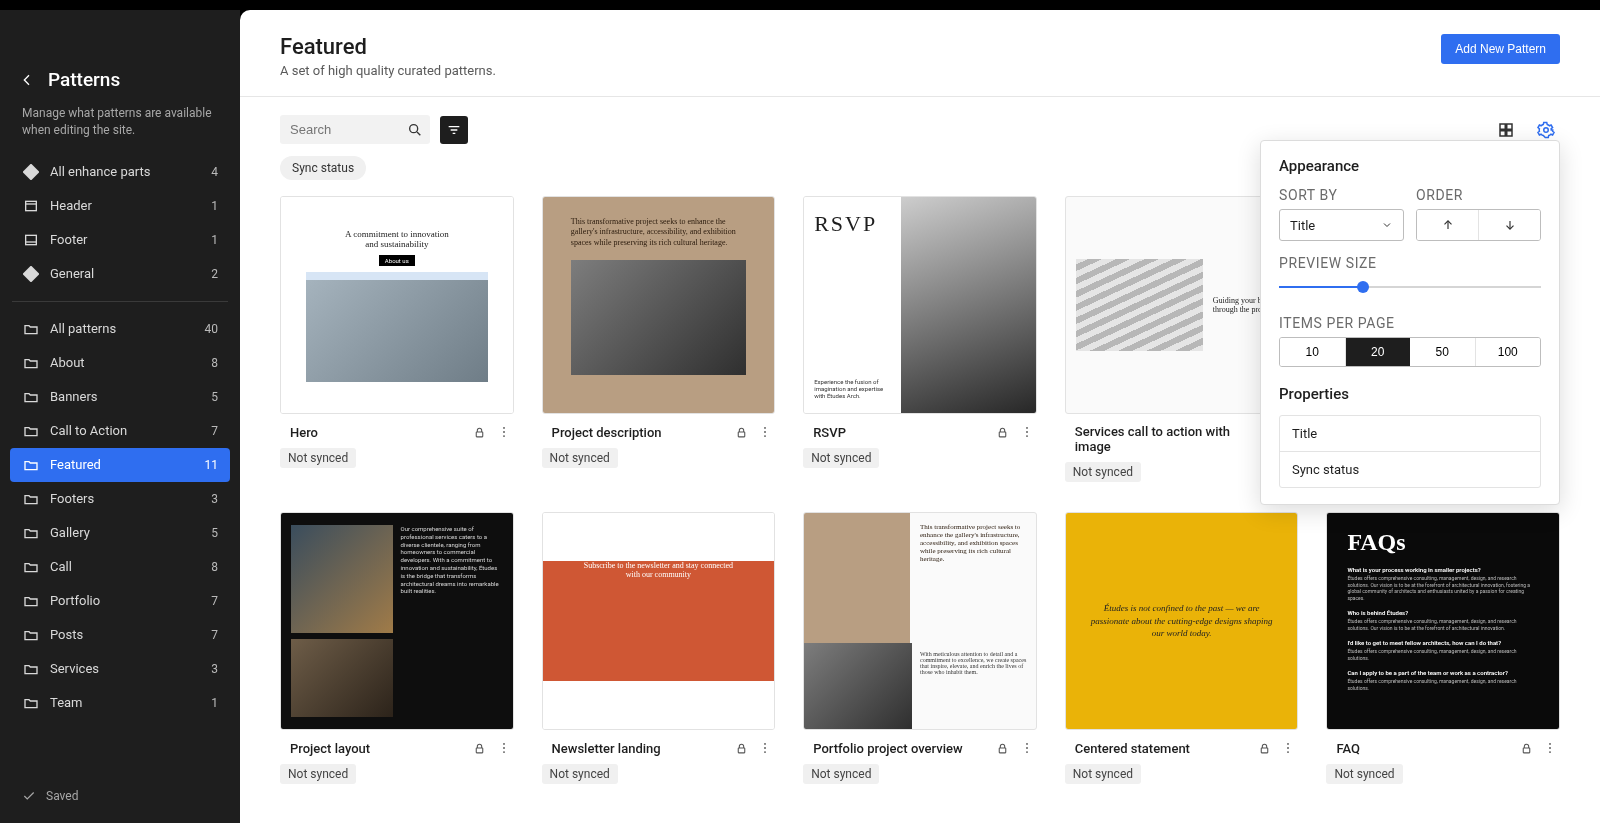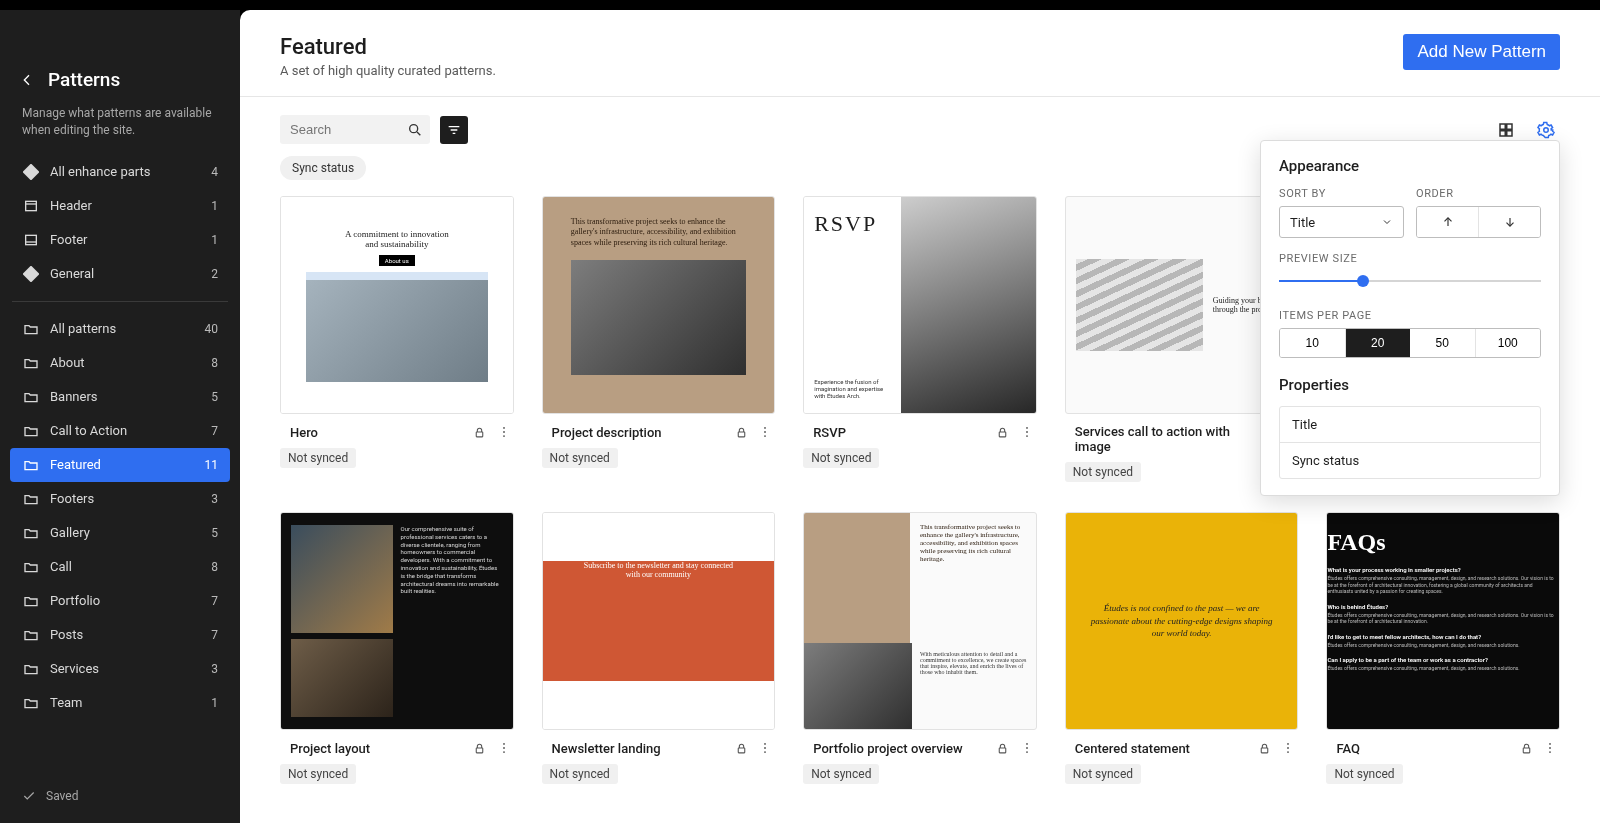--- a/index.html
+++ b/index.html
@@ -42,21 +42,21 @@
   .saved-row {
     position:absolute; bottom:12px; left:0; right:0; color:#a7a7a7; font-size:12px;
     display:flex; align-items:center; gap:10px; padding: 8px 22px;
   }
 
   
   .main { flex:1; background:#fff; border-top-left-radius:10px; margin-top:0; height:100%; position:relative; display:flex; flex-direction:column; overflow:hidden;}
   .page-header { display:flex; align-items:flex-start; justify-content:space-between; padding: 24px 40px 18px 40px; border-bottom:1px solid #e6e6e6;}
   .page-header h1 { font-size:22px; font-weight:500; margin-bottom:4px;}
   .page-header .sub { color:#5a5a5a; font-size:13px; }
-  .btn-primary { background:#2f6ef0; color:#fff; border:none; padding:8px 14px; font-size:17px; border-radius:3px; cursor:pointer; }
+  .btn-primary { background:#2f6ef0; color:#fff; border:none; padding:8px 14px; font-size:12px; border-radius:3px; cursor:pointer; }
 
   .toolbar { display:flex; align-items:center; gap:10px; padding: 18px 40px 0 40px;}
   .search-wrap { position:relative; }
   .search-input { width:150px; padding:7px 30px 7px 10px; background:#f2f2f2; border:none; border-radius:3px; font-size:13px; color:#555;}
   .search-wrap .search-btn { position:absolute; right:4px; top:4px; width:22px; height:22px; display:flex; align-items:center; justify-content:center; background:none; border:none; cursor:pointer;}
   .filter-btn { width:28px; height:28px; background:#1e1e1e; display:flex; align-items:center; justify-content:center; border-radius:3px; cursor:pointer; border:none;}
   .toolbar .right { margin-left:auto; display:flex; gap:12px;}
   .icon-btn { width:28px; height:28px; display:flex; align-items:center; justify-content:center; background:none; border:none; cursor:pointer; border-radius:3px;}
   .icon-btn.active svg { stroke:#2f6ef0; }
 
@@ -99,33 +99,33 @@
   .t6 .bnr span{ font-family:Georgia,serif; font-size:8px; color:#fff; text-align:center; width:70%;}
   .t7 { display:flex; flex-direction:column; width:100%; height:100%;}
   .t7 .top { display:flex; height:60%;}
   .t7 .top .l { flex:1; background:#b89e82;}
   .t7 .top .r { flex:1; padding:10px; font-family:Georgia,serif; font-size:7px; color:#2a1a0c;}
   .t7 .bot { height:40%; display:flex; }
   .t7 .bot .l { flex:1; background:linear-gradient(135deg,#7d7d7d,#2f2f2f);}
   .t7 .bot .r { flex:1; padding:8px; font-family:Georgia,serif; font-size:6px; color:#333;}
   .t8 { background:#eab308; width:100%; height:100%; display:flex; align-items:center; justify-content:center; padding:20px;}
   .t8 span { font-family:Georgia,serif; font-style:italic; font-size:9px; text-align:center; color:#222; line-height:1.4;}
-  .t9 { background:#0a0a0a; width:100%; height:100%; padding:16px 0; color:#fff;}
+  .t9 { background:#0a0a0a; width:100%; height:100%; padding:16px 20px; color:#fff;}
   .t9 h3 { font-family:Georgia,serif; font-size:24px; margin-bottom:10px;}
   .t9 .q { font-size:6px; margin:8px 0 2px 0; font-weight:600; color:#fff;}
   .t9 .a { font-size:5px; color:#bcbcbc; line-height:1.3;}
 
   
   .popover {
     position:absolute; top:130px; right:40px; width:300px; background:#fff;
     border:1px solid #dcdcdc; border-radius:4px; box-shadow:0 6px 24px rgba(0,0,0,0.14);
     padding: 16px 18px; font-size:13px;
   }
   .popover h3 { font-size:15px; font-weight:500; margin-bottom:12px;}
-  .popover .lbl { font-size:11px; letter-spacing:0.6px; color:#6b6b6b; text-transform:uppercase; margin-bottom:6px;}
+  .popover .lbl { font-size:14px; letter-spacing:0.6px; color:#6b6b6b; text-transform:uppercase; margin-bottom:6px;}
   .row2 { display:flex; gap:12px; margin-bottom:14px;}
   .row2 > div { flex:1; display:flex; flex-direction:column;}
   .select { border:1px solid #bdbdbd; border-radius:3px; height:32px; display:flex; align-items:center; justify-content:space-between; padding:0 10px; cursor:pointer;}
   .order-btns { display:flex; border:1px solid #bdbdbd; border-radius:3px; overflow:hidden; height:32px;}
   .order-btns button { flex:1; background:#fff; border:none; cursor:pointer; display:flex; align-items:center; justify-content:center;}
   .order-btns button + button { border-left:1px solid #e3e3e3;}
   .slider { position:relative; height:20px; margin-bottom:18px;}
   .slider .track { position:absolute; top:9px; left:0; right:0; height:2px; background:#d5d5d5;}
   .slider .fill  { position:absolute; top:9px; left:0; width:32%; height:2px; background:#2f6ef0;}
   .slider .knob  { position:absolute; top:4px; left:32%; width:12px; height:12px; background:#2f6ef0; border-radius:50%; transform:translateX(-50%); cursor:pointer;}

